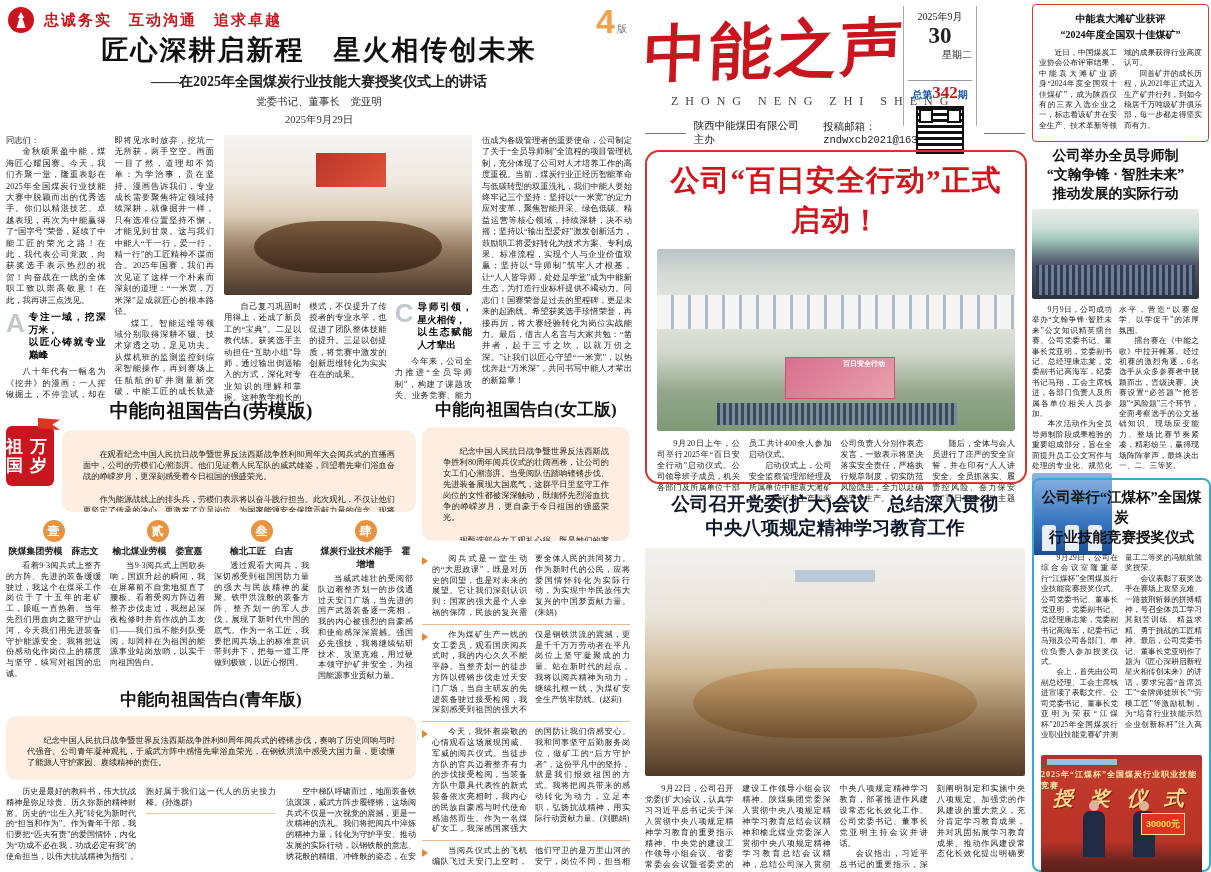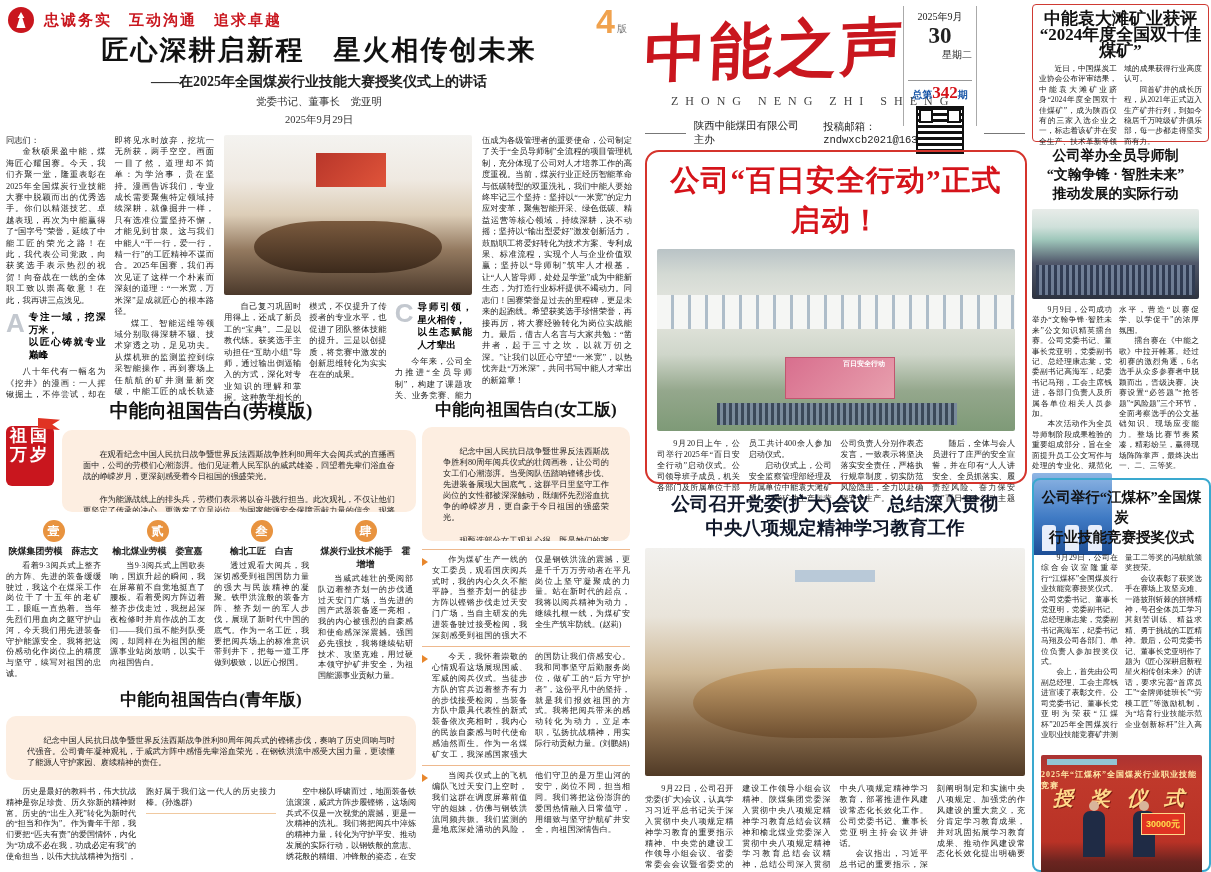--- a/index.html
+++ b/index.html
@@ -43,21 +43,21 @@
   .aw-fig{position:absolute;bottom:22px;width:22px;height:46px;background:#1f2b45;border-radius:7px 7px 0 0;}
   .aw-fig::before{content:"";position:absolute;top:-10px;left:6px;width:10px;height:10px;border-radius:50%;background:#d8b49a;}
   .aw-check{position:absolute;background:#e03323;border:1px solid #ffd98a;color:#ffe14d;font-weight:bold;font-size:9px;
             display:flex;align-items:center;justify-content:center;font-family:"Liberation Sans",sans-serif;}
   .aw-strip{position:absolute;left:6px;top:4px;height:6px;width:70px;background:#8fd4e8;opacity:.9;}
   
   .conf-title{font-weight:bold;text-align:center;color:#111;}
   .intro-box{background:#fdeee1;border-radius:10px;padding:7px 9px;font-size:8.2px;line-height:11px;text-align:justify;overflow:hidden;}
   .intro-box p{margin:12px;text-indent:2em;}
   .stamp{width:48px;height:60px;background:#c9161e;border-radius:6px;color:#fff;position:relative;
-         display:flex;flex-direction:column;align-items:center;justify-content:flex-start;font-weight:bold;}
+         display:flex;flex-direction:row;align-items:center;justify-content:flex-start;font-weight:bold;}
   .stamp span{font-size:17px;line-height:19px;letter-spacing:3px;}
   .stamp::after{content:"";position:absolute;right:-6px;top:-8px;width:22px;height:12px;background:#e03323;
         clip-path:polygon(0 0,100% 15%,65% 55%,100% 100%,0 85%);}
   .badge{width:22px;height:22px;border-radius:50%;background:#e8933f;color:#fff;font-size:12px;font-weight:bold;
          display:flex;align-items:center;justify-content:center;margin:0 auto;}
   .lm-name{font-size:9px;font-weight:bold;text-align:center;margin:3px 0;}
   .lm-text{font-size:8.1px;line-height:10.8px;text-align:justify;overflow:hidden;}
   .lm-text p{margin:0;text-indent:2em;}
   .ng-entry{position:relative;border-top:1px solid #eeb98e;padding:5px 0 5px 10px;column-count:2;column-gap:8px;
             font-size:8.1px;line-height:10.8px;text-align:justify;}
@@ -194,20 +194,24 @@
     </div>
   </div>
 
   <div class="abs" style="left:422px;top:398px;width:208px;height:470px;overflow:hidden;">
     <div class="conf-title" style="font-size:17px;">中能向祖国告白(女工版)</div>
     <div class="intro-box" style="margin-top:6px;height:100px;">
       <p>纪念中国人民抗日战争暨世界反法西斯战争胜利80周年阅兵仪式的壮阔画卷，让公司的女工们心潮澎湃。当受阅队伍踏响铿锵步伐、先进装备展现大国底气，这群平日里坚守工作岗位的女性都被深深触动，既缅怀先烈浴血抗争的峥嵘岁月，更自豪于今日祖国的强盛荣光。</p>
       <p>现甄选部分女工观礼心得，既是她们的家国情怀，也愿以这份感动为炬，激励全体中能人传承抗战精神，在岗位上实干担当，为企业发展、国家建设注入巾帼力量。</p>
     </div>
     <div style="margin-top:8px;">
+      <div class="ng-entry" style="border-top:none;">
+        <span class="tri"></span>
+        <p>阅兵式是一堂生动的“大思政课”，既是对历史的回望，也是对未来的展望。它让我们深刻认识到：国家的强大是个人幸福的保障，民族的复兴需要全体人民的共同努力。作为新时代的公民，应将爱国情怀转化为实际行动，为实现中华民族伟大复兴的中国梦贡献力量。(朱娟)</p>
+      </div>
       <div class="ng-entry">
         <span class="tri"></span>
         <p>作为煤矿生产一线的女工委员，观看国庆阅兵式时，我的内心久久不能平静。当整齐划一的徒步方阵以铿锵步伐走过天安门广场，当自主研发的先进装备驶过接受检阅，我深刻感受到祖国的强大不仅是钢铁洪流的震撼，更是千千万万劳动者在平凡岗位上坚守凝聚成的力量。站在新时代的起点，我将以阅兵精神为动力，继续扎根一线，为煤矿安全生产筑牢防线。(赵莉)</p>
       </div>
       <div class="ng-entry">
         <span class="tri"></span>
         <p>今天，我怀着崇敬的心情观看这场展现国威、军威的阅兵仪式。当徒步方队的官兵迈着整齐有力的步伐接受检阅，当装备方队中最具代表性的新式装备依次亮相时，我内心的民族自豪感与时代使命感油然而生。作为一名煤矿女工，我深感国家强大的国防让我们倍感安心。我和同事坚守后勤服务岗位，做矿工的“后方守护者”，这份平凡中的坚持，就是我们报效祖国的方式。我将把阅兵带来的感动转化为动力，立足本职，弘扬抗战精神，用实际行动贡献力量。(刘鹏娟)</p>
       </div>
       <div class="ng-entry">
         <span class="tri"></span>
@@ -263,21 +267,21 @@
       <div class="ph-screen" style="left:150px;top:22px;width:80px;height:12px;background:#b9c9d8;"></div>
     </div>
     <div class="body4" style="margin-top:8px;height:92px;">
       <p>9月22日，公司召开党委(扩大)会议，认真学习习近平总书记关于深入贯彻中央八项规定精神学习教育的重要指示精神、中央党的建设工作领导小组会议、省委常委会会议暨省委党的建设工作领导小组会议精神、陕煤集团党委深入贯彻中央八项规定精神学习教育总结会议精神和榆北煤业党委深入贯彻中央八项规定精神学习教育总结会议精神，总结公司深入贯彻中央八项规定精神学习教育，部署推进作风建设常态化长效化工作。公司党委书记、董事长党亚明主持会议并讲话。</p>
       <p>会议指出，习近平总书记的重要指示，深刻阐明制定和实施中央八项规定、加强党的作风建设的重大意义，充分肯定学习教育成果，并对巩固拓展学习教育成果、推动作风建设常态化长效化提出明确要求，具有很强的政治性、思想性、指导性。</p>
 
     </div>
   </div>
 
   <div class="abs rbox1" style="left:1032px;top:4px;width:163px;height:124px;">
-    <div class="r-title" style="font-size:17px;line-height:16px;">
+    <div class="r-title" style="font-size:10px;line-height:16px;">
       <span>中能袁大滩矿业获评</span><br>
       <span>“2024年度全国双十佳煤矿”</span>
     </div>
     <div class="body2" style="margin-top:5px;height:86px;">
       <p>近日，中国煤炭工业协会公布评审结果，中能袁大滩矿业跻身“2024年度全国双十佳煤矿”，成为陕西仅有的三家入选企业之一，标志着该矿井在安全生产、技术革新等领域的成果获得行业高度认可。</p>
       <p>回首矿井的成长历程，从2021年正式迈入生产矿井行列，到如今稳居千万吨级矿井俱乐部，每一步都走得坚实而有力。</p>
 
     </div>
   </div>
 

